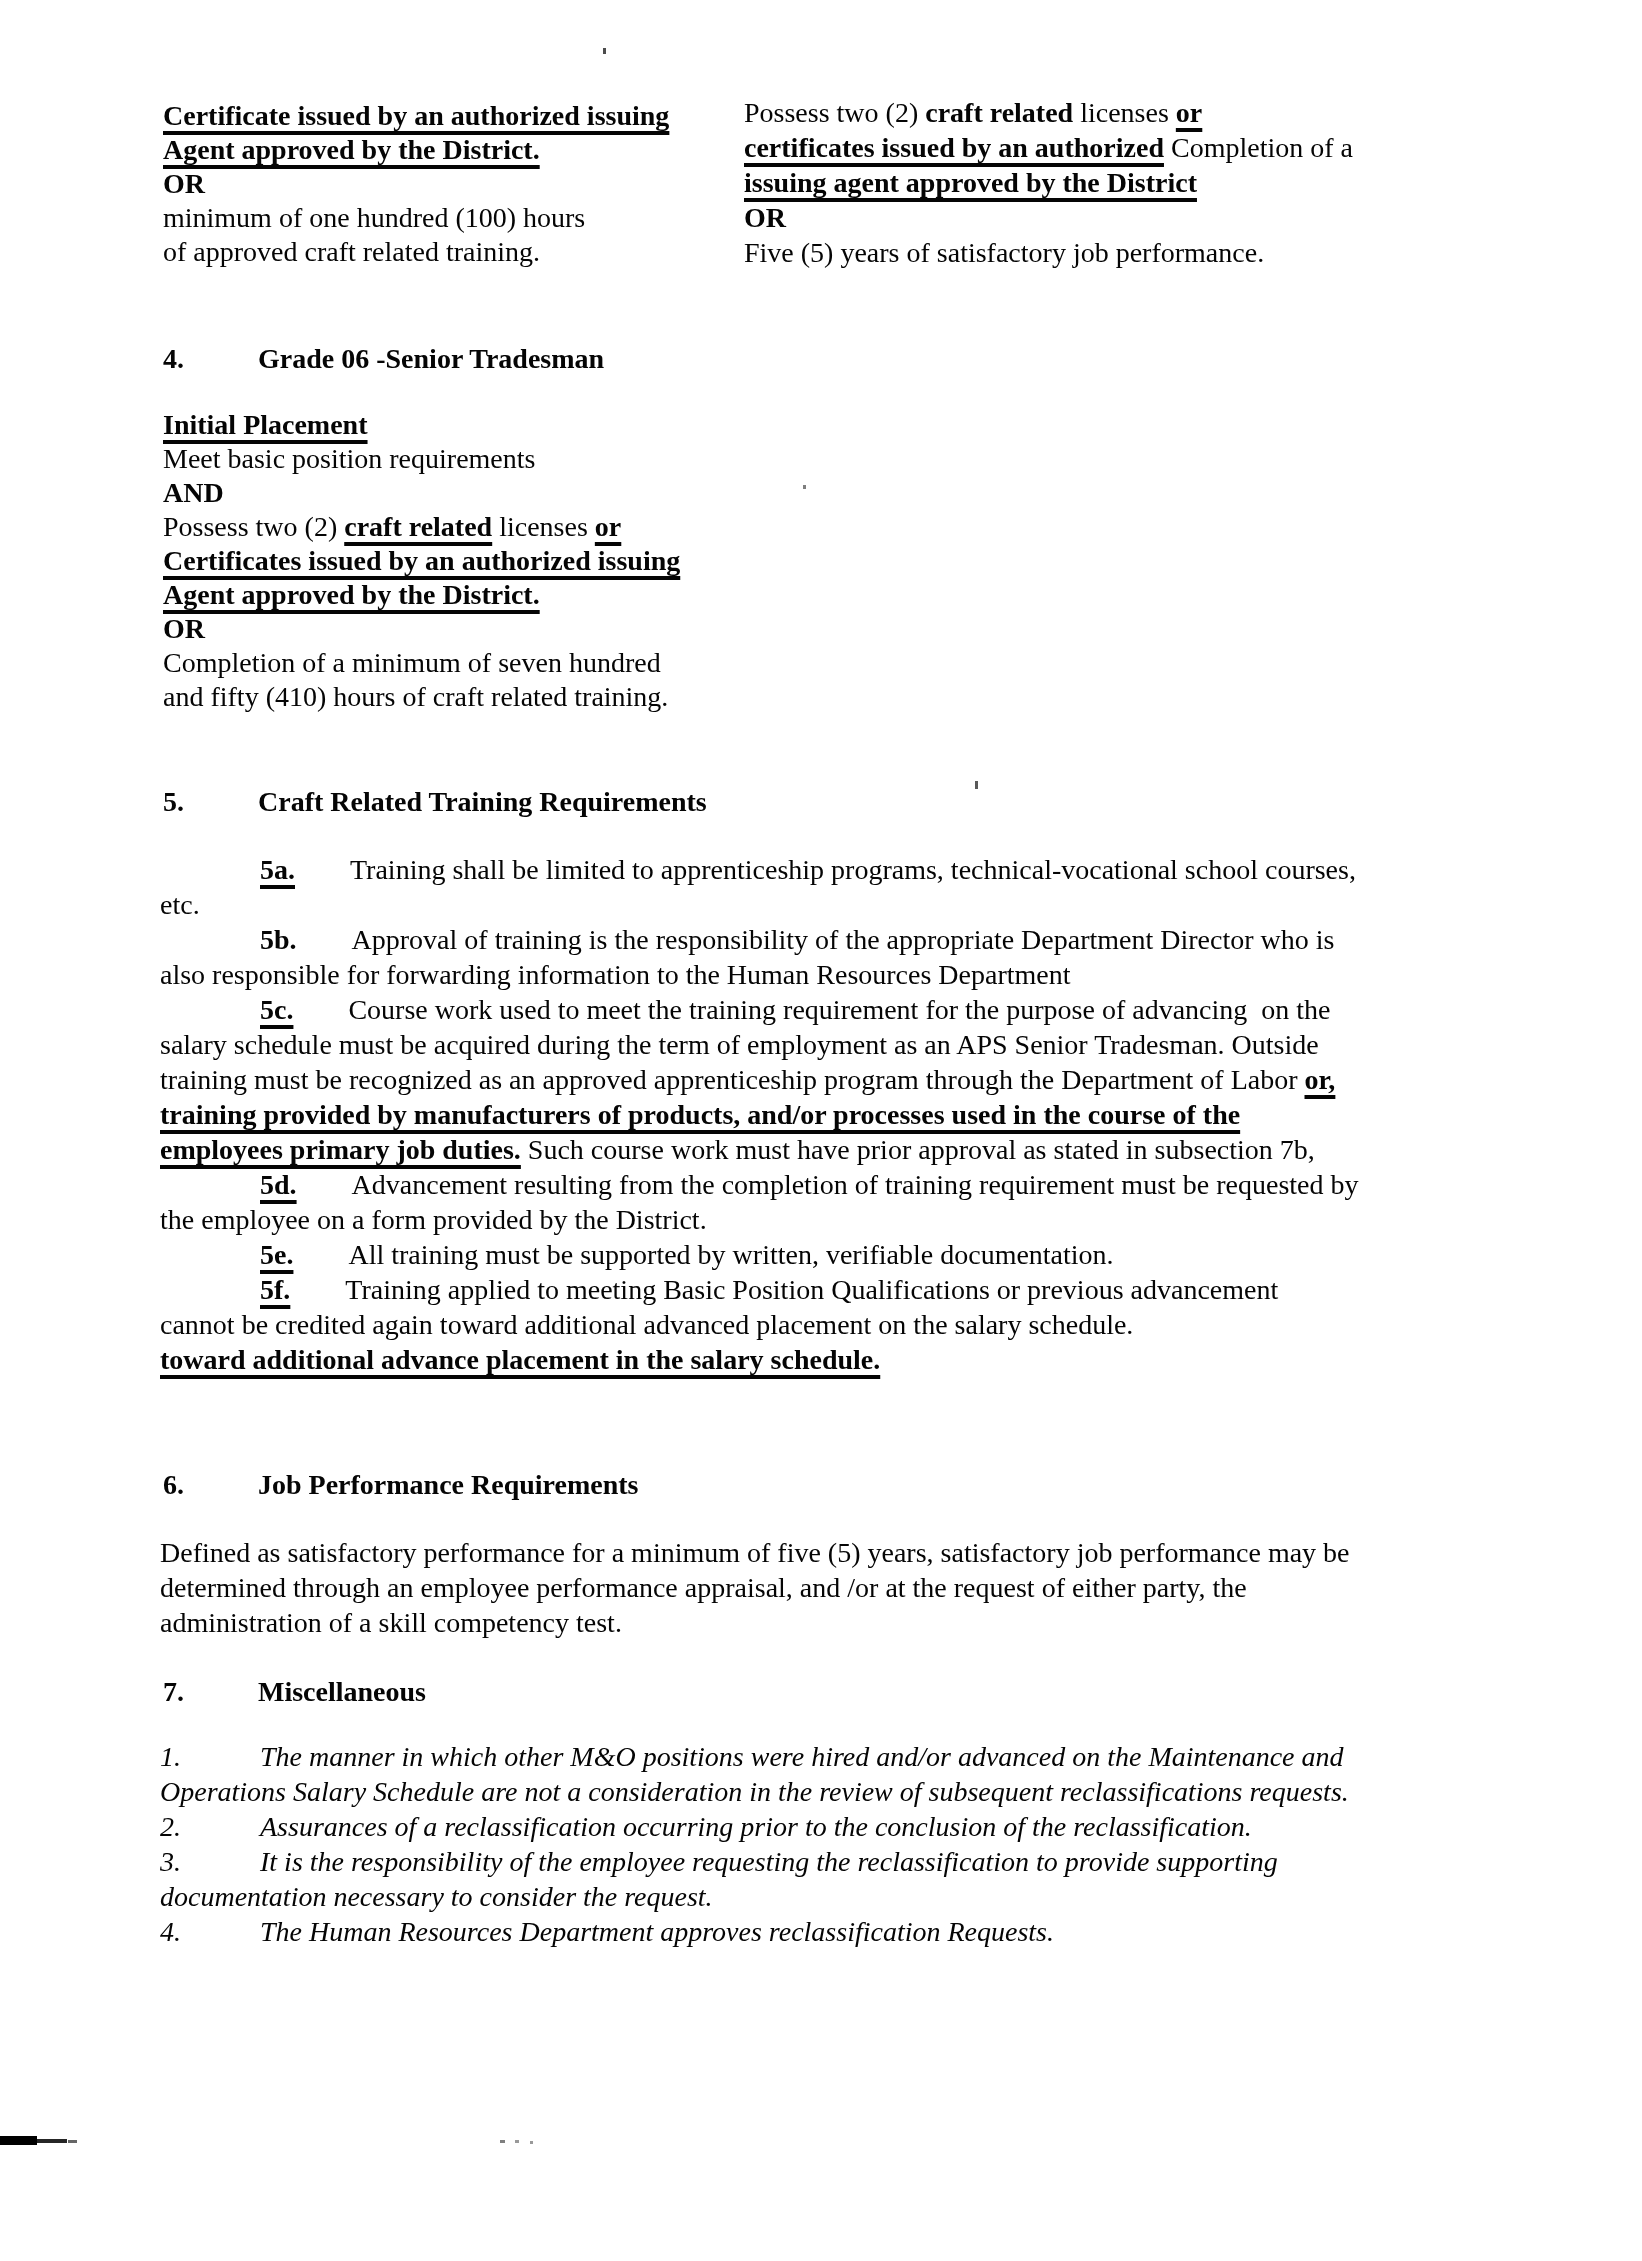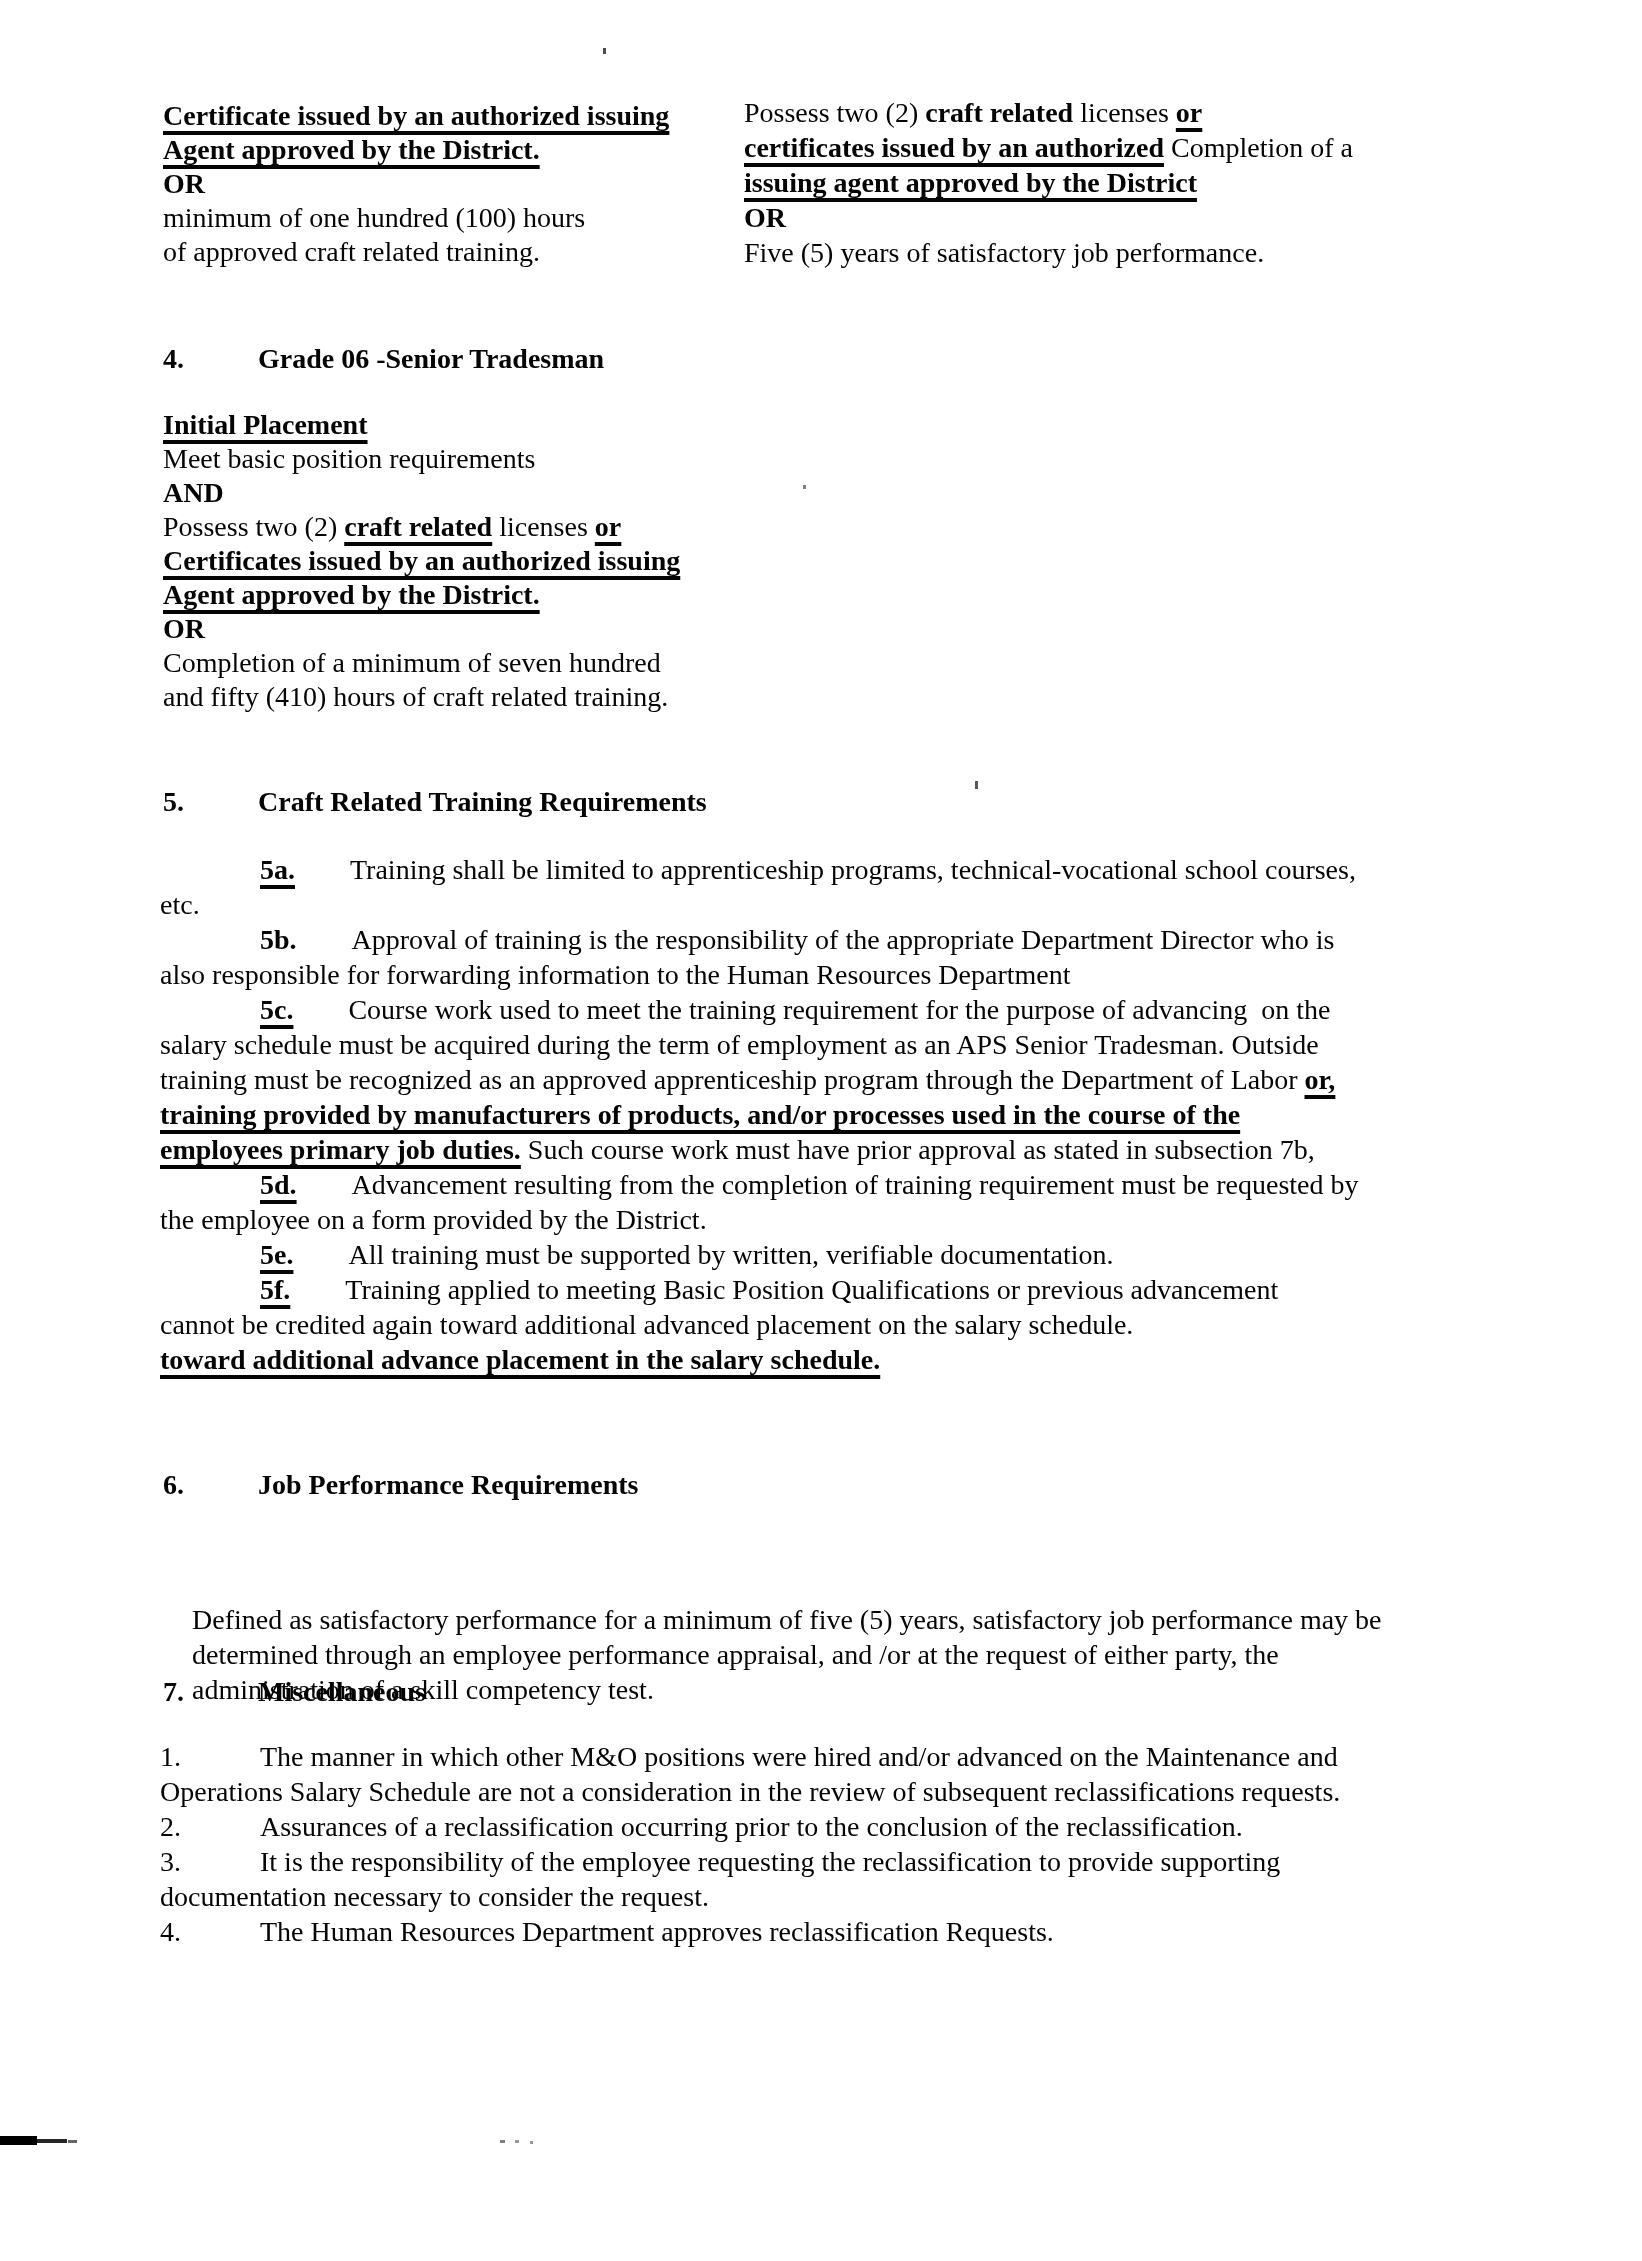--- a/index.html
+++ b/index.html
@@ -75,31 +75,31 @@
     <div class="line ind1"><span class="b u">5e.</span><span class="tab-b"></span><span class="">All training must be supported by written, verifiable documentation.</span></div>
     <div class="line ind1"><span class="b u">5f.</span><span class="tab-b"></span><span class="">Training applied to meeting Basic Position Qualifications or previous advancement</span></div>
     <div class="line"><span class="">cannot be credited again toward additional advanced placement on the salary schedule.</span></div>
     <div class="line"><span class="b u">toward additional advance placement in the salary schedule.</span></div>
   </div>
 
 <div class="block lh54" style="left:163px;top:1467px;">
     <div class="line"><span class="b">6.</span><span class="tab-a"></span><span class="b">Job Performance Requirements</span></div>
   </div>
 
-<div class="block lh54" style="left:160px;top:1602px;margin-left:32px;">
+<div class="block lh54" style="left:160px;top:1535px;">
     <div class="line"><span class="">Defined as satisfactory performance for a minimum of five (5) years, satisfactory job performance may be</span></div>
     <div class="line"><span class="">determined through an employee performance appraisal, and /or at the request of either party, the</span></div>
     <div class="line"><span class="">administration of a skill competency test.</span></div>
   </div>
 
 <div class="block lh54" style="left:163px;top:1674px;">
     <div class="line"><span class="b">7.</span><span class="tab-a"></span><span class="b">Miscellaneous</span></div>
   </div>
 
-<div class="block lh54" style="left:160px;top:1739px;">
+<div class="block lh54" style="left:160px;top:1739px;font-style:italic;">
     <div class="line"><span class="">1.</span><span class="tab-c"></span><span class="">The manner in which other M&amp;O positions were hired and/or advanced on the Maintenance and</span></div>
     <div class="line"><span class="">Operations Salary Schedule are not a consideration in the review of subsequent reclassifications requests.</span></div>
     <div class="line"><span class="">2.</span><span class="tab-c"></span><span class="">Assurances of a reclassification occurring prior to the conclusion of the reclassification.</span></div>
     <div class="line"><span class="">3.</span><span class="tab-c"></span><span class="">It is the responsibility of the employee requesting the reclassification to provide supporting</span></div>
     <div class="line"><span class="">documentation necessary to consider the request.</span></div>
     <div class="line"><span class="">4.</span><span class="tab-c"></span><span class="">The Human Resources Department approves reclassification Requests.</span></div>
   </div>
 
 <div id="artifact-layer">
     <div class="artifact" style="left: 0px; top: 2136px; width: 37px; height: 9px; opacity: 1;"></div>

